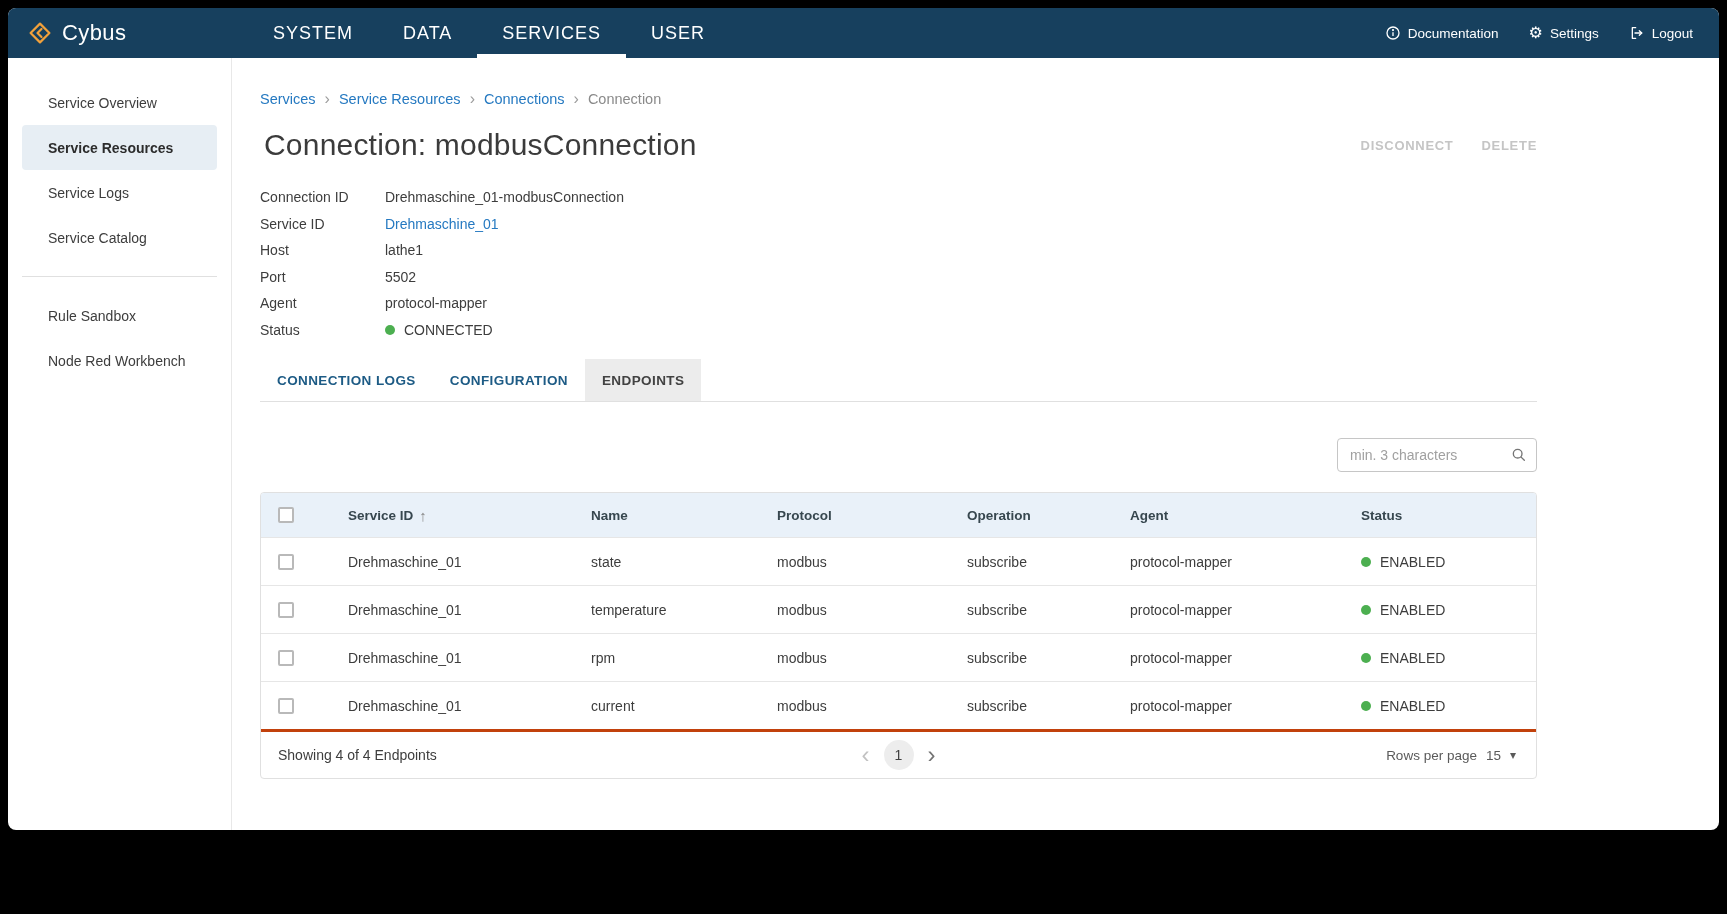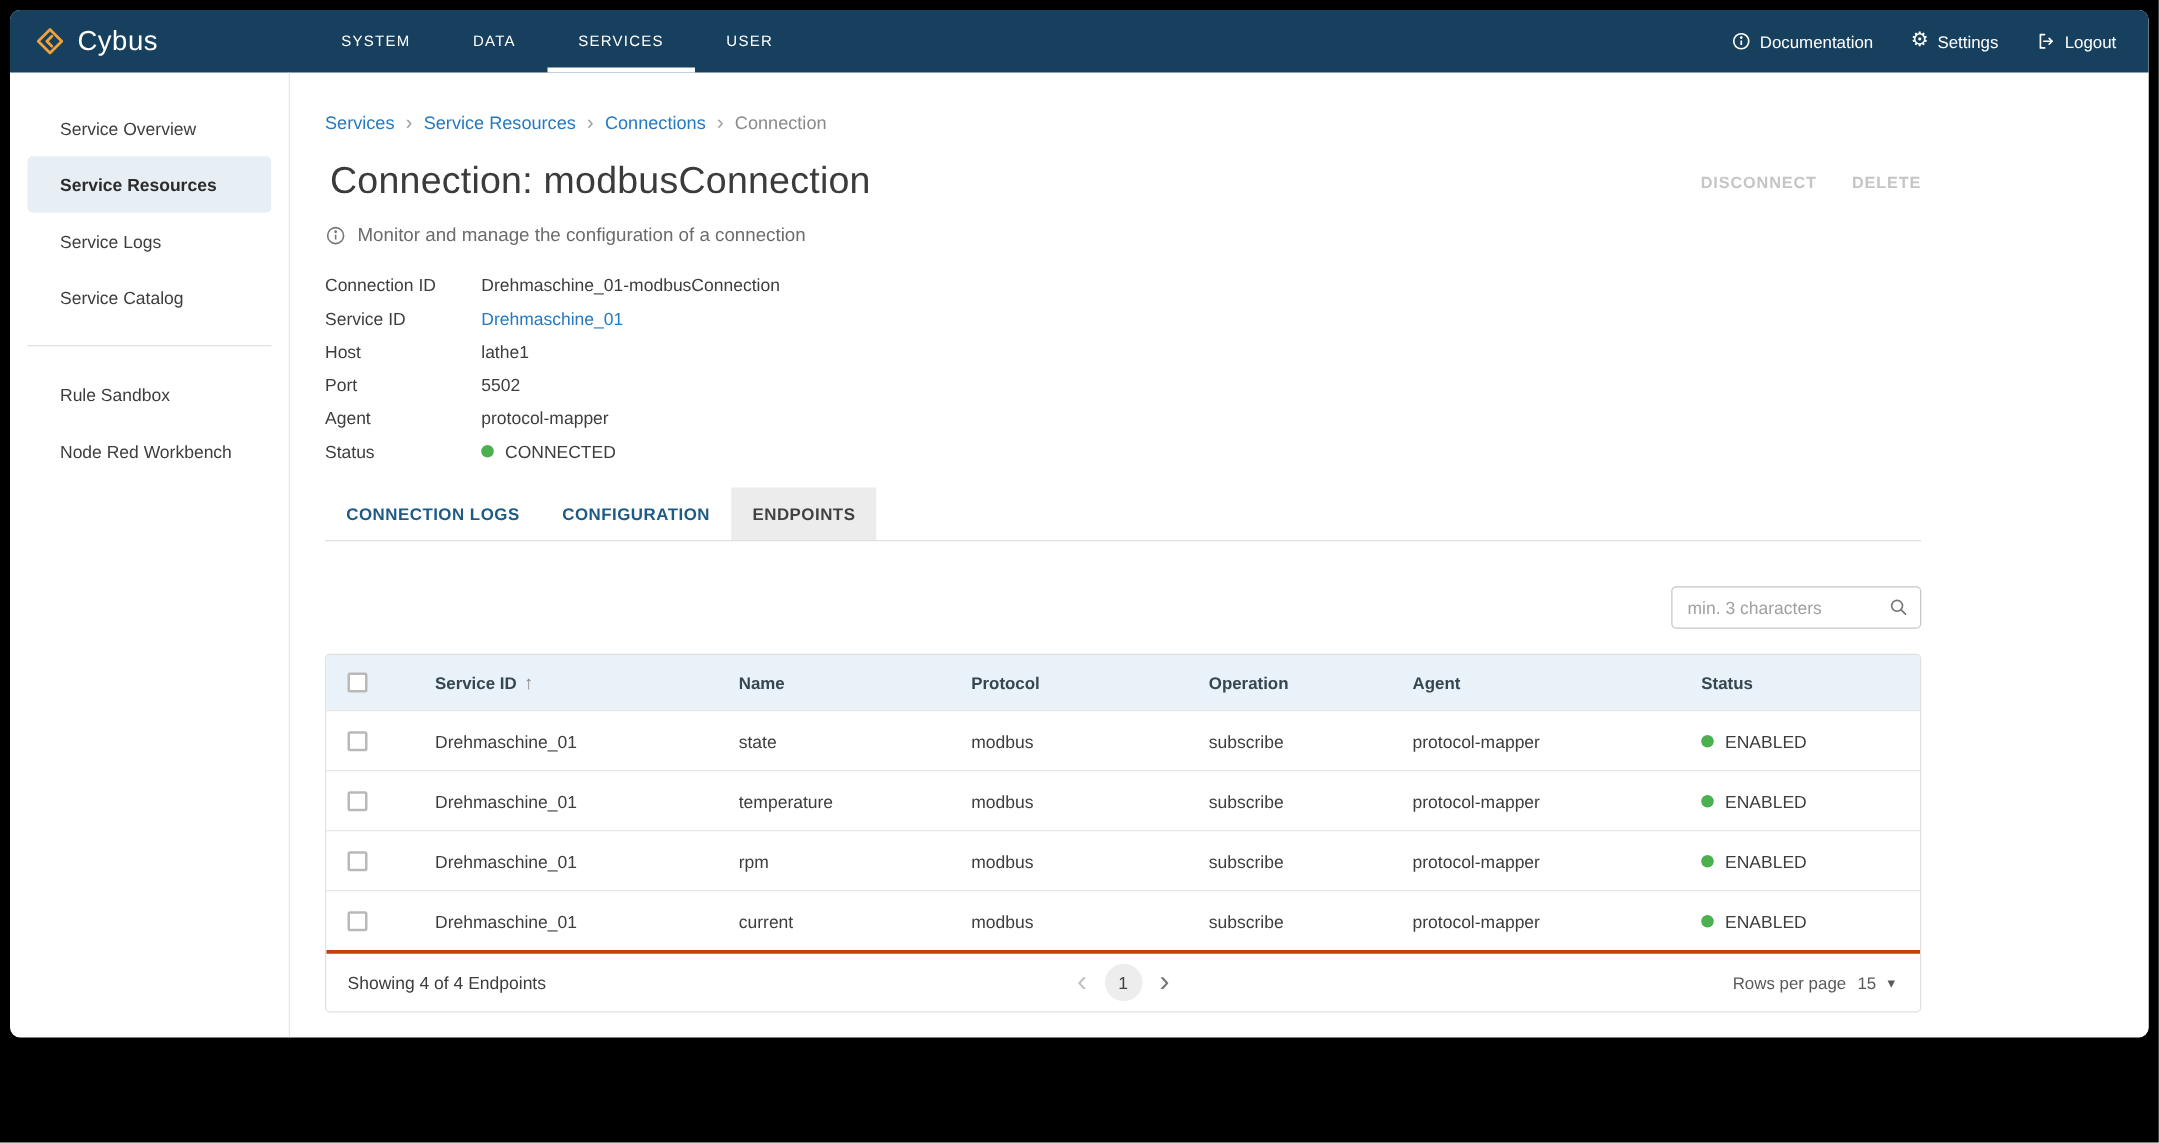--- a/index.html
+++ b/index.html
@@ -21,21 +21,21 @@
   .navbar {
     height: 50px; flex-shrink: 0;
     background: #17405E; color: #fff;
     display: flex; align-items: stretch;
   }
   .brand { display: flex; align-items: center; gap: 10px; padding-left: 20px; width: 226px; }
   .brand-name { font-size: 22px; letter-spacing: 0.4px; }
   .nav-tabs { display: flex; align-items: stretch; margin-left: 14px; }
   .nav-tab {
     position: relative; display: flex; align-items: center;
-    padding: 12px 25px; font-size: 12px; letter-spacing: 1px; cursor: pointer;
+    padding: 12px 25px; font-size: 18px; letter-spacing: 1px; cursor: pointer;
   }
   .nav-tab.active::after {
     content: ""; position: absolute; left: 0; right: 0; bottom: 0; height: 4px; background: #fff;
   }
   .nav-right { margin-left: auto; display: flex; align-items: center; gap: 30px; padding-right: 26px; font-size: 13.5px; }
   .nav-right .nav-util { display: flex; align-items: center; gap: 7px; cursor: pointer; }
   .glyph-icon { font-size: 16px; line-height: 1; }
   
   .body-row { flex: 1; display: flex; overflow: hidden; }
   .sidebar { width: 224px; flex-shrink: 0; border-right: 1px solid #e8e8e8; padding-top: 22px; }
@@ -190,30 +190,20 @@
         </div>
 
         <div class="title-row">
           <h1 class="page-title">Connection: modbusConnection</h1>
           <div class="page-actions">
             <button class="action-btn">DISCONNECT</button>
             <button class="action-btn">DELETE</button>
           </div>
         </div>
 
-        <div class="subtitle">
-          <span style="display:flex;">
-            <svg width="17" height="17" viewBox="0 0 24 24" fill="none" stroke="currentColor" stroke-width="1.8">
-              <circle cx="12" cy="12" r="9"></circle>
-              <line x1="12" y1="11" x2="12" y2="16.5"></line>
-              <circle cx="12" cy="7.6" r="0.7" fill="currentColor"></circle>
-            </svg>
-          </span>
-          <span>Monitor and manage the configuration of a connection</span>
-        </div>
 
         <div class="details">
           <div class="detail-row">
             <span class="detail-label">Connection ID</span>
             <span class="detail-value">Drehmaschine_01-modbusConnection</span>
           </div>
           <div class="detail-row">
             <span class="detail-label">Service ID</span>
             <span class="detail-value link">Drehmaschine_01</span>
           </div>

